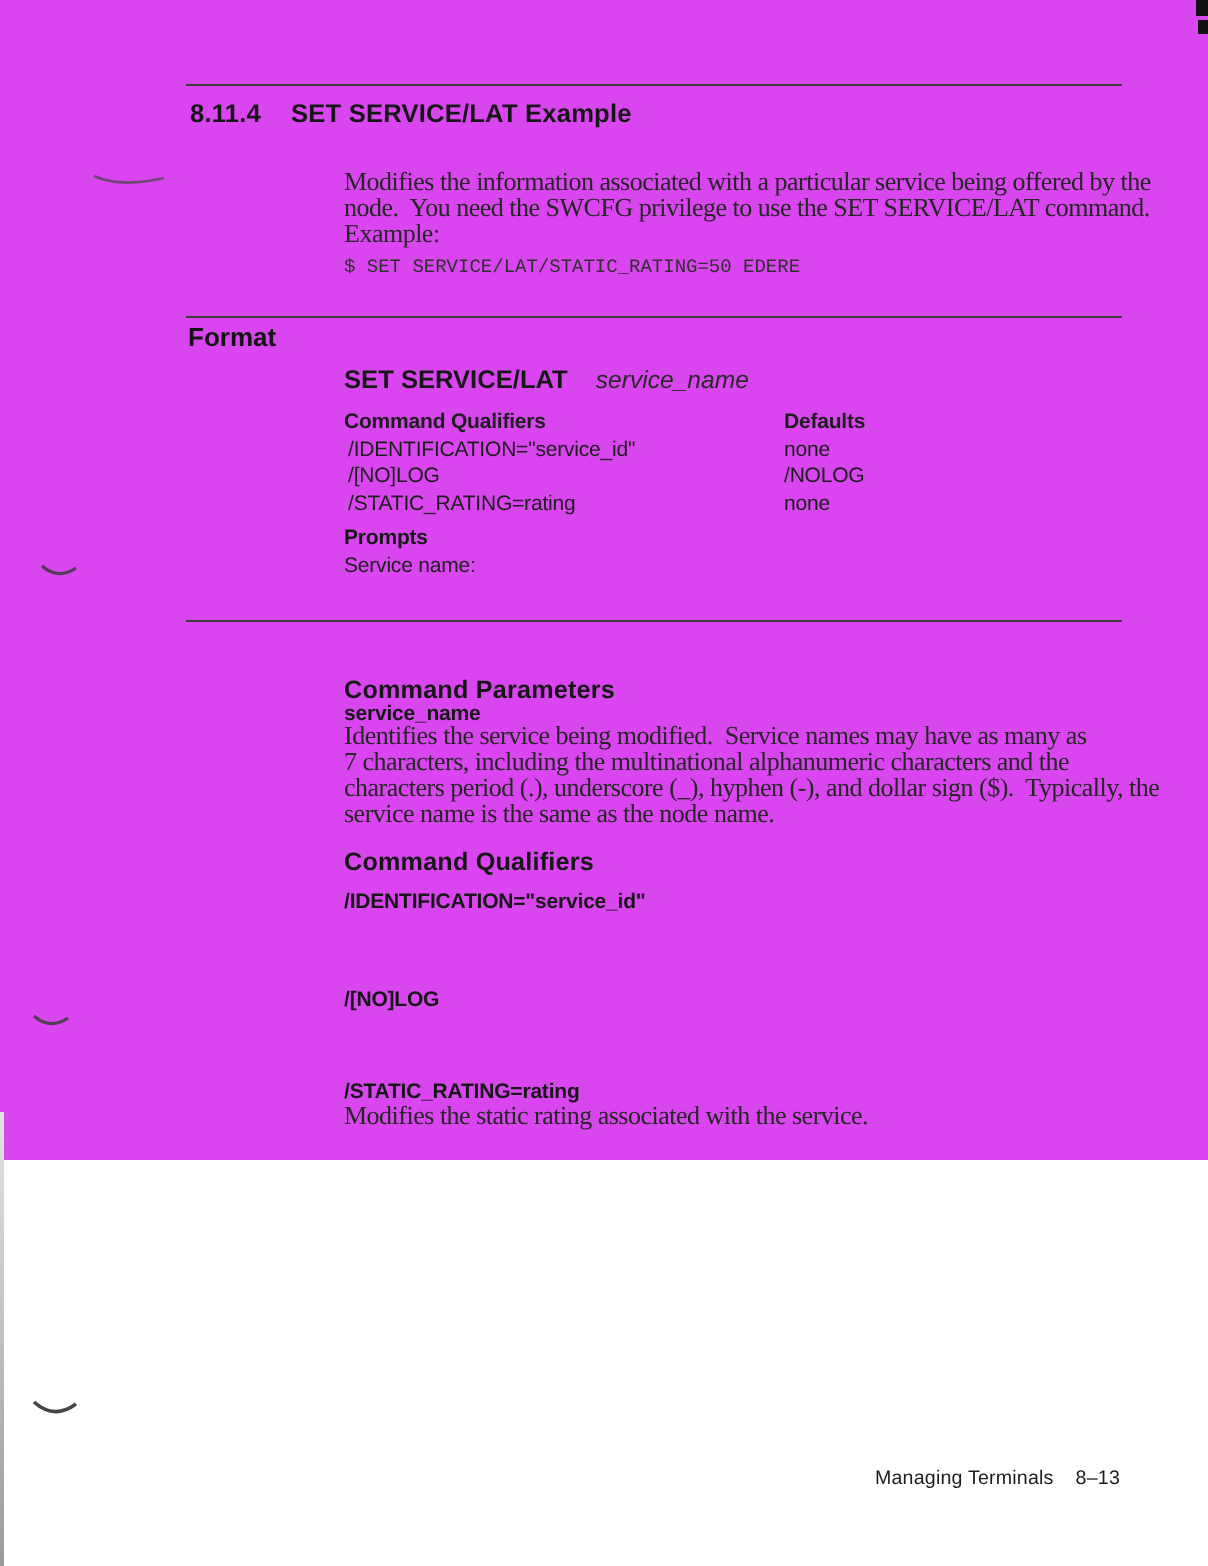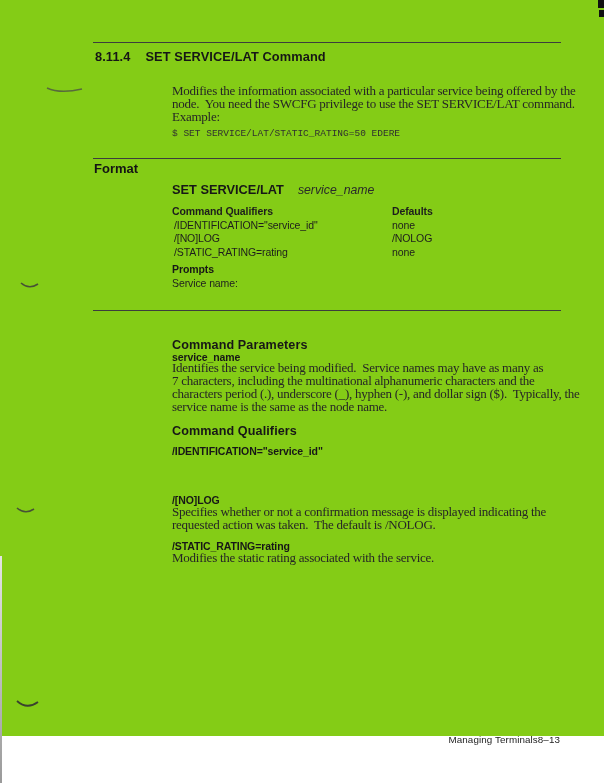--- a/index.html
+++ b/index.html
@@ -4,22 +4,22 @@
 <style>
   html,body { margin:0; padding:0; }
   body {
     width:604px; height:783px;
     background:#ffffff;
     font-family:"Liberation Sans", sans-serif;
     overflow:hidden;
   }
   .page {
     position:relative;
-    width:604px; height:736px;
-    background:#84cc16;
+    width:604px; height:580px;
+    background:#d946ef;
     color:#222;
   }
   .abs { position:absolute; }
 
   
   .rule {
     position:absolute;
     left:93px; width:468px; height:0;
     border-top:1.6px solid #3d3d3d;
   }
@@ -74,21 +74,21 @@
   .qual-row.hdr { font-weight:bold; margin-bottom:1px; }
   .qual-row.item { padding-left:2px; }
   .qual-row.item .c1 { width:218px; }
 
   .small-bold { font-size:10.5px; font-weight:bold; color:#171717; letter-spacing:-0.1px; }
   .small-plain { font-size:10.5px; color:#1f1f1f; letter-spacing:-0.1px; }
 
   
   .footer {
     position:absolute; right:44px; top:734px;
-    display:flex; 
+    display:flex; gap:11px;
     font-size:9.8px; color:#1d1d1d; letter-spacing:0.1px;
   }
 
   
   .margin-mark { position:absolute; }
   .corner-mark { position:absolute; background:#101010; }
   #corner-mark-1 { left:598px; top:0; width:6px; height:8px; }
   #corner-mark-2 { left:599px; top:10px; width:5px; height:7px; }
   .edge-line {
     position:absolute; left:0; top:556px;
@@ -100,21 +100,21 @@
 <body>
 
 <div class="page">
 
   <div class="rule" id="rule-top"></div>
   <div class="rule" id="rule-format"></div>
   <div class="rule" id="rule-params"></div>
 
   <div class="abs section-head">
     <span>8.11.4</span>
-    <span>SET SERVICE/LAT Command</span>
+    <span>SET SERVICE/LAT Example</span>
   </div>
 
   <div class="abs serif-par" style="left:172px; top:84px;">Modifies the information associated with a particular service being offered by the
 node.  You need the SWCFG privilege to use the SET SERVICE/LAT command.
 Example:</div>
   <div class="abs code-line" style="left:172px; top:128px;">$ SET SERVICE/LAT/STATIC_RATING=50 EDERE</div>
 
   <div class="abs format-head">Format</div>
 
   <div class="abs format-cmd">
@@ -148,22 +148,20 @@
   <div class="abs serif-par" style="left:172px; top:361px;">Identifies the service being modified.  Service names may have as many as
 7 characters, including the multinational alphanumeric characters and the
 characters period (.), underscore (_), hyphen (-), and dollar sign ($).  Typically, the
 service name is the same as the node name.</div>
 
   <div class="abs sub-head" style="left:172px; top:424px;">Command Qualifiers</div>
 
   <div class="abs small-bold" style="left:172px; top:445px;">/IDENTIFICATION="service_id"</div>
 
   <div class="abs small-bold" style="left:172px; top:494px;">/[NO]LOG</div>
-  <div class="abs serif-par" style="left:172px; top:505px;">Specifies whether or not a confirmation message is displayed indicating the
-requested action was taken.  The default is /NOLOG.</div>
 
   <div class="abs small-bold" style="left:172px; top:540px;">/STATIC_RATING=rating</div>
   <div class="abs serif-par" style="left:172px; top:551px;">Modifies the static rating associated with the service.</div>
 
   <div class="footer">
     <span>Managing Terminals</span>
     <span>8–13</span>
   </div>
 
   <svg class="margin-mark" style="left:46px; top:85px;" width="38" height="10">

